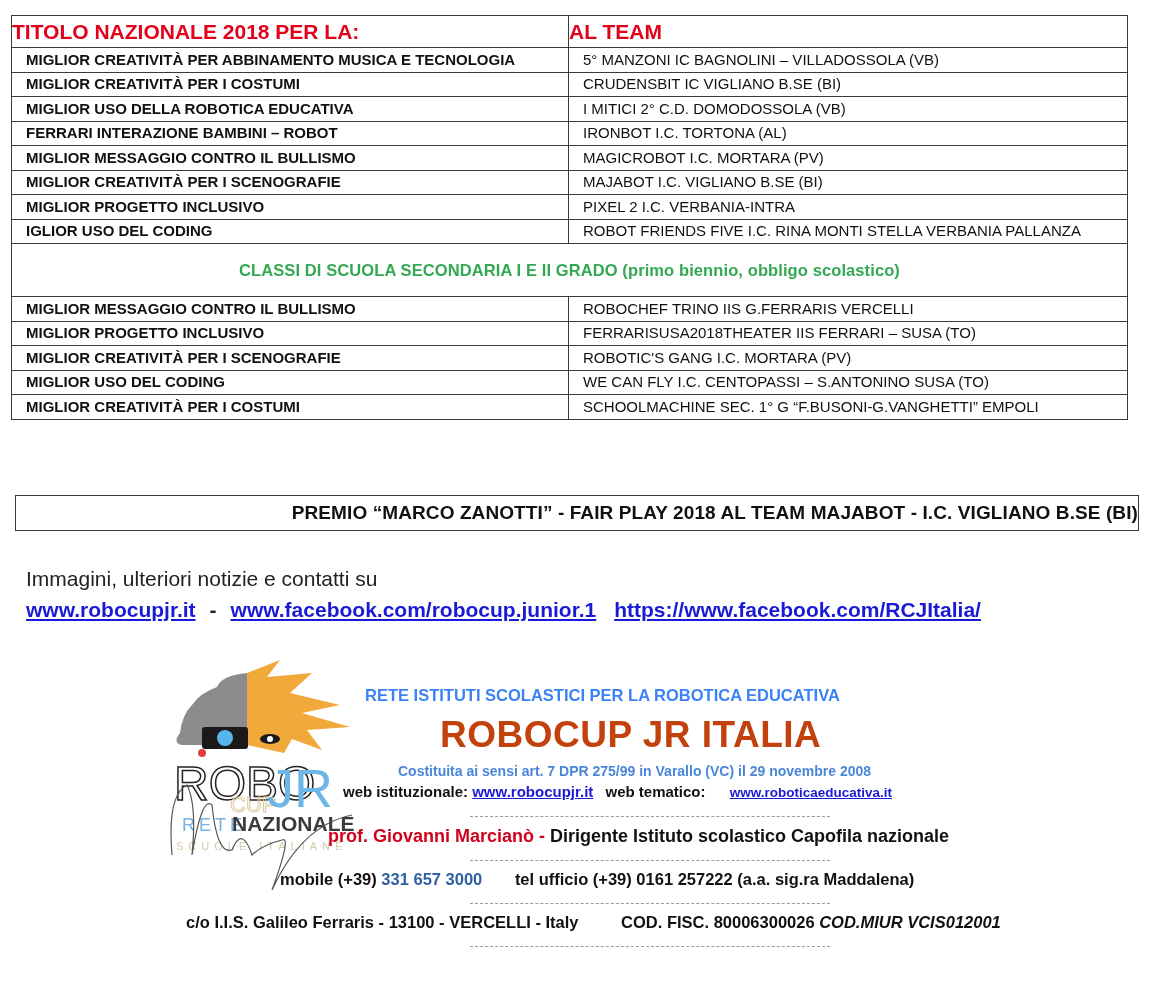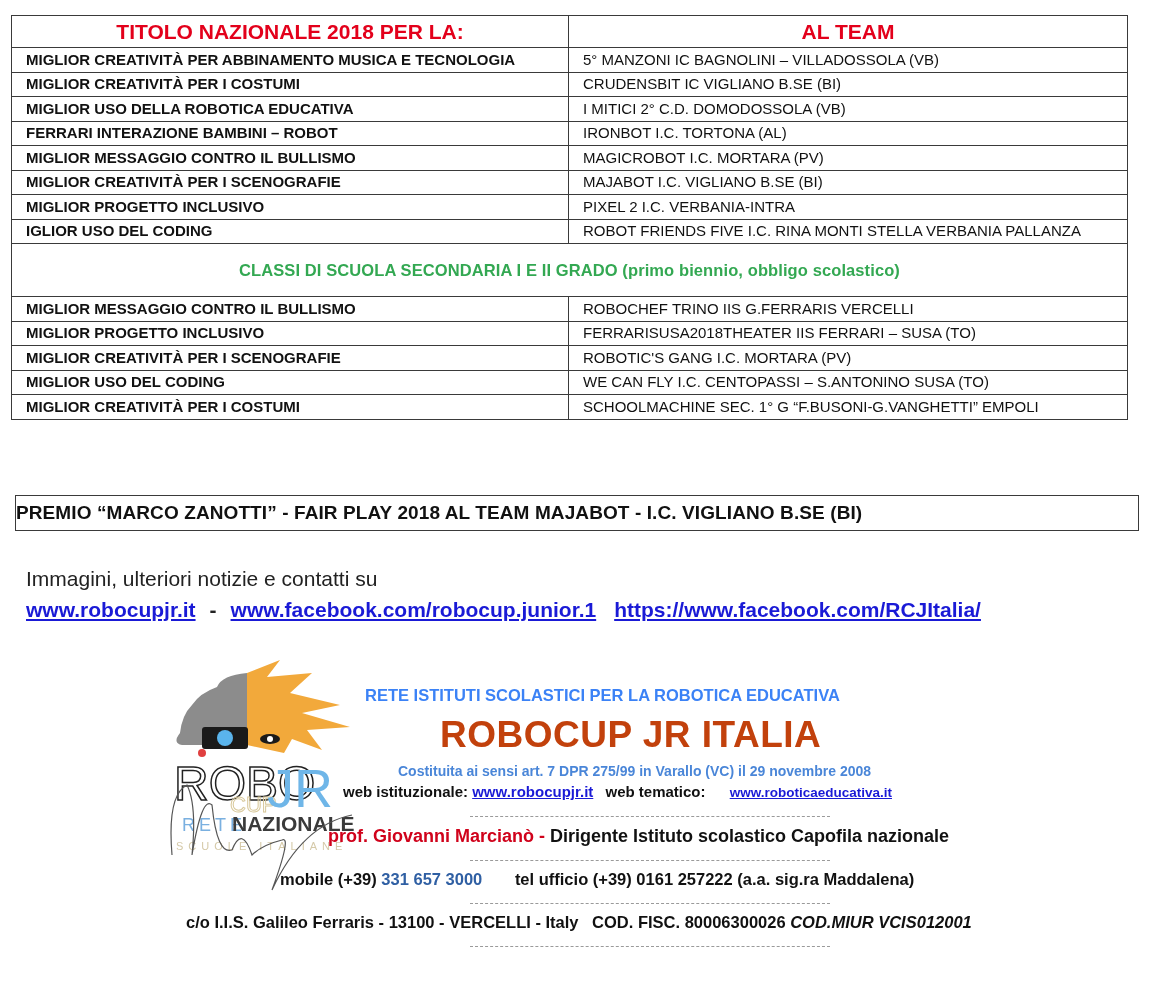--- a/index.html
+++ b/index.html
@@ -8,37 +8,37 @@
 
     
     .awards {
       position: absolute; left: 11px; top: 15px; width: 1116px;
       border-collapse: collapse; table-layout: fixed;
     }
     .awards td { border: 1.5px solid #3a3a3a; }
     .awards col.c1 { width: 557px; }
     .awards col.c2 { width: 559px; }
     .hdr td {
-      height: 32px; text-align: center; color: #e3001b; font-weight: bold; font-size: 21px;
+      height: 32px; text-align: left; color: #e3001b; font-weight: bold; font-size: 21px;
     }
     .section td {
       height: 53px; text-align: center; color: #33a852; font-weight: bold; font-size: 16.5px;
       letter-spacing: 0.1px;
     }
     .row td {
       height: 24.5px; font-size: 15px; padding-left: 14px; white-space: nowrap; overflow: hidden;
       line-height: 20px;
     }
     .row td.prize { font-weight: bold; }
     .row td.team { font-weight: normal; }
 
     
     .fairplay {
       position: absolute; left: 15px; top: 495px; width: 1124px; height: 36px;
-      border: 1.5px solid #3a3a3a; display: flex; align-items: center; justify-content: flex-start;
+      border: 1.5px solid #3a3a3a; display: flex; align-items: center; justify-content: flex-end;
       font-weight: bold; font-size: 19px; letter-spacing: 0.1px;
     }
 
     
     .info-line {
       position: absolute; left: 26px; top: 567px; font-size: 21px; color: #222;
     }
     .links {
       position: absolute; left: 26px; top: 598px; font-size: 21px; font-weight: bold;
       display: flex; align-items: baseline; gap: 0;
@@ -57,21 +57,21 @@
     .lh-web a { color: #1a1ad6; text-decoration: underline; }
     .lh-web .web2-label { margin-left: 8px; }
     .lh-web .web2 { margin-left: 20px; font-size: 13.5px; }
     .dash { position: absolute; height: 0; border-top: 1px dashed #9a9a9a; }
     .lh-head { left: 328px; top: 826px; font-weight: bold; font-size: 18px; color: #111; }
     .lh-head .name { color: #d0021b; }
     .lh-phone { left: 280px; top: 870px; font-weight: bold; font-size: 16.5px; color: #111; }
     .lh-phone .num { color: #2f5fa3; }
     .lh-phone .office { margin-left: 28px; }
     .lh-addr { left: 186px; top: 913px; font-weight: bold; font-size: 16.5px; color: #111; }
-    .lh-addr .fisc { margin-left: 9px; }
+    .lh-addr .fisc { margin-left: 38px; }
     .lh-addr .miur { margin-left: 0; font-style: italic; }
   </style>
 </head>
 <body>
 
 <table class="awards">
   <colgroup>
       <col class="c1">
       <col class="c2">
     </colgroup>

